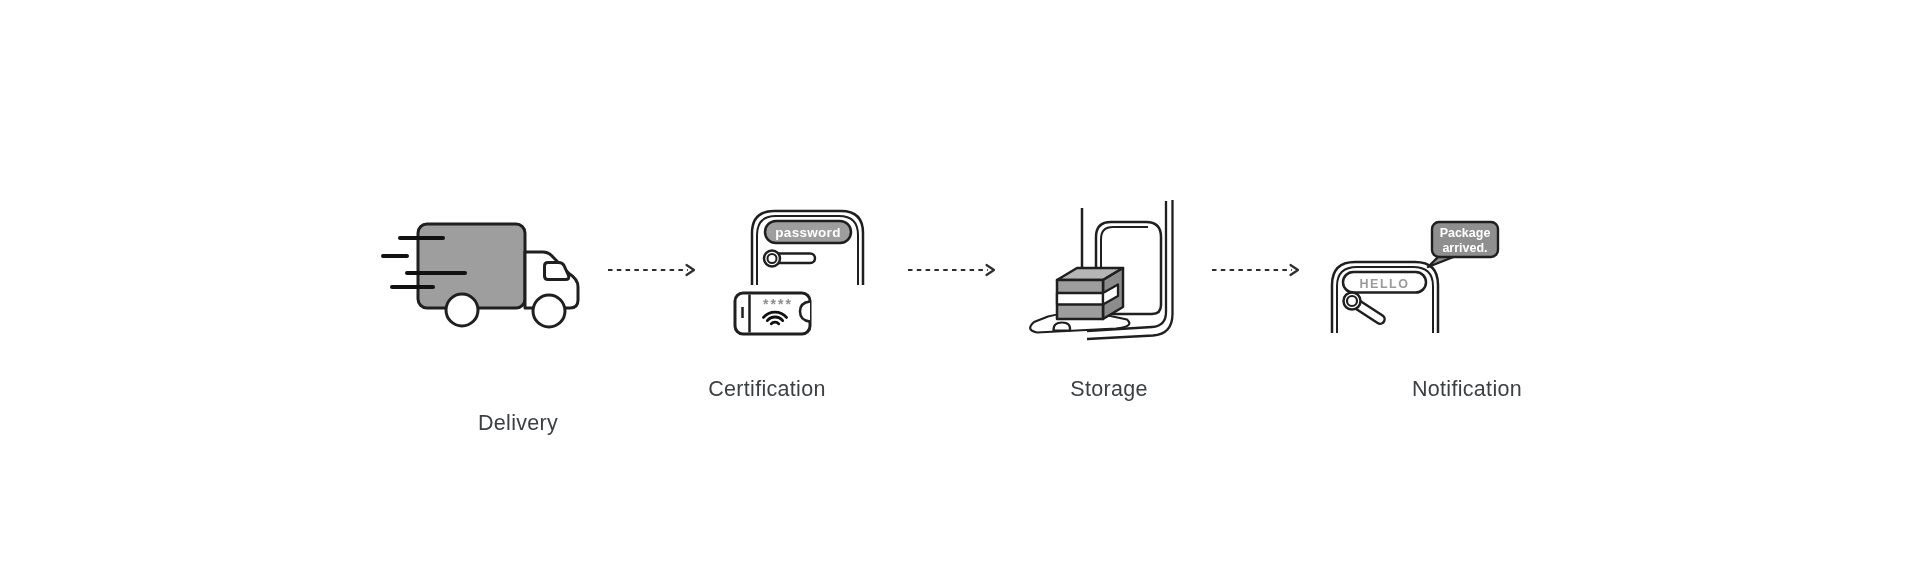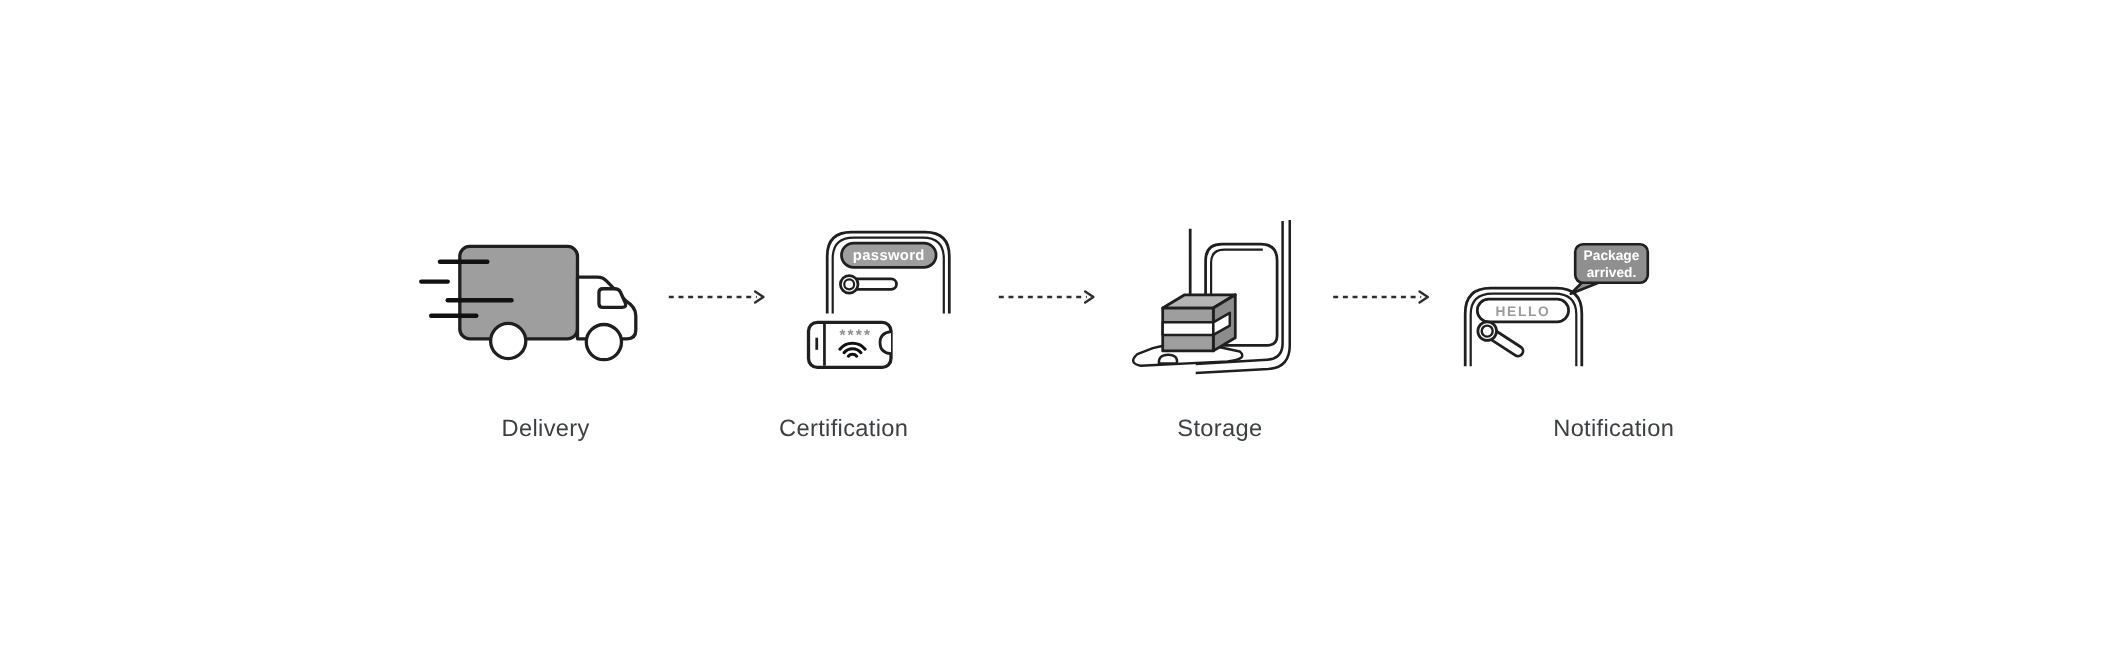--- a/index.html
+++ b/index.html
@@ -14,21 +14,21 @@
   .step-label{
     position:absolute;
     top:379px;
     transform:translateX(-50%);
     font-size:21.5px;
     line-height:1;
     letter-spacing:0.3px;
     color:#3c4043;
     white-space:nowrap;
   }
-  .label-delivery{left:496px;}
+  .label-delivery{left:518px;margin-top:34px;}
   .label-certification{left:767px;}
   .label-storage{left:1109px;}
   .label-notification{left:1467px;}
   svg text{font-family:"Liberation Sans","DejaVu Sans",sans-serif;}
 </style>
 </head>
 <body>
 
 <div class="canvas">
 

